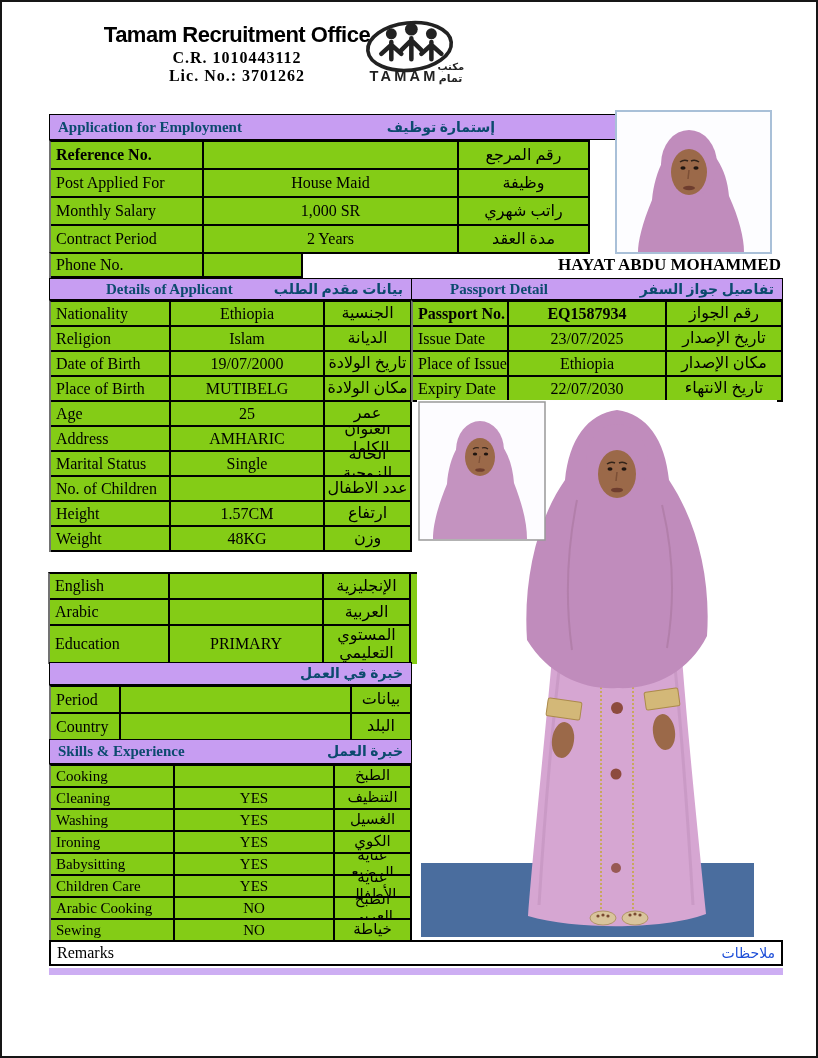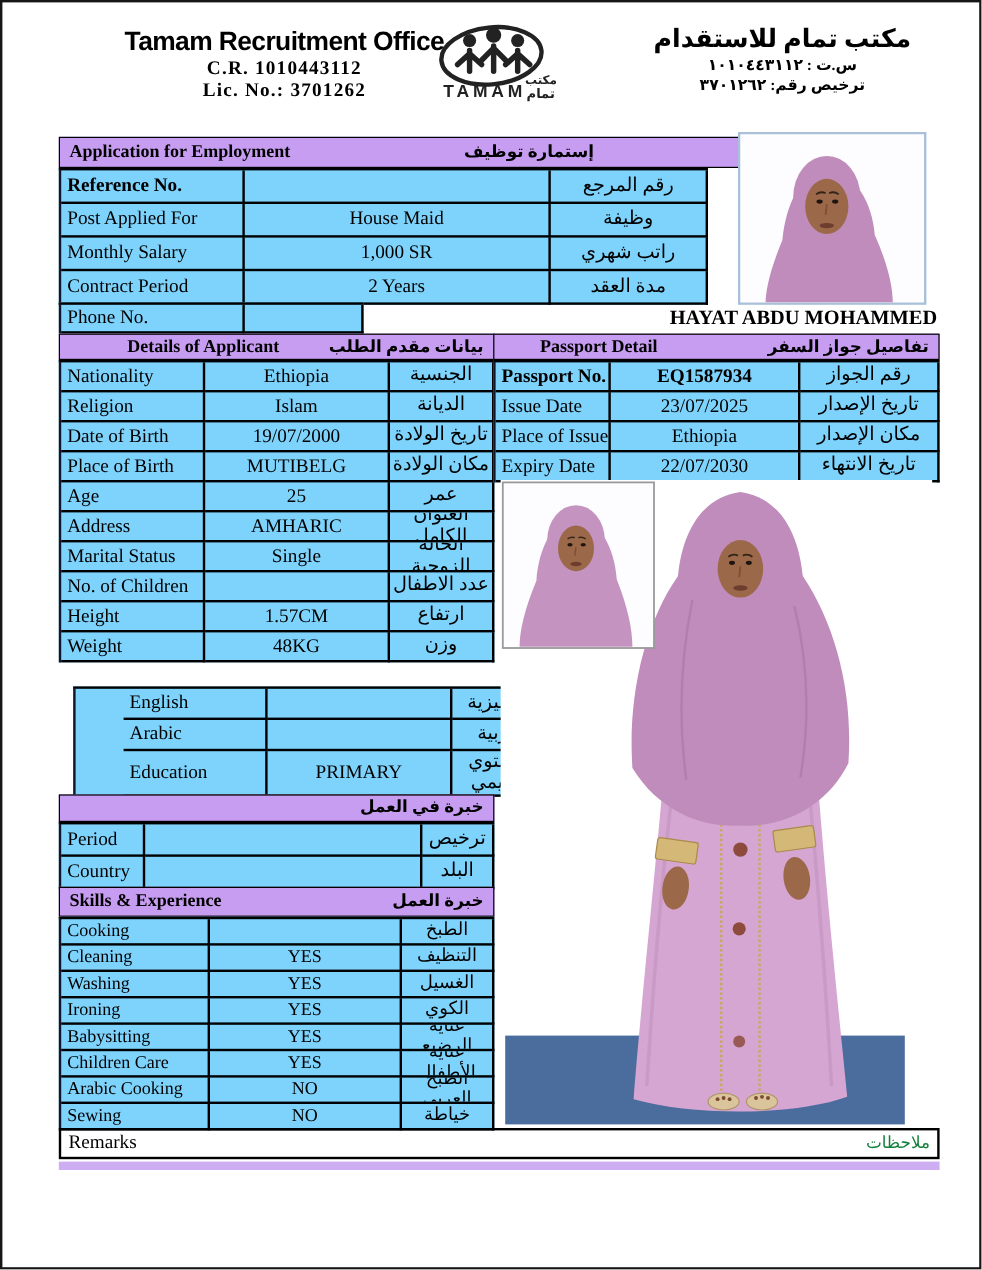--- a/index.html
+++ b/index.html
@@ -25,55 +25,55 @@
   .hdr-left{left:80px;top:20px;width:310px;text-align:center;}
   .hdr-office{font-family:"Liberation Sans","DejaVu Sans",sans-serif;font-weight:bold;font-size:22px;letter-spacing:-0.5px;}
   .hdr-cr{font-weight:bold;font-size:16px;letter-spacing:1px;margin-top:1px;}
   .hdr-lic{font-weight:bold;font-size:16px;letter-spacing:1px;}
   .hdr-right{left:525px;top:18px;width:250px;text-align:center;direction:rtl;}
   .hdr-office-ar{font-weight:bold;font-size:21px;}
   .hdr-cr-ar,.hdr-lic-ar{font-weight:bold;font-size:13px;margin-top:1px;}
 
   
   .bar{
-    background:var(--header-purple);border:1px solid #000;color:#000000;font-weight:bold;
+    background:var(--header-purple);border:1px solid #000;color:#0c4a6e;font-weight:bold;
     display:flex;align-items:center;justify-content:space-between;padding:0 8px;
   }
   .bar-en{font-size:15px;white-space:nowrap;}
   .bar-ar{font-size:14px;direction:rtl;white-space:nowrap;}
   #app-bar{left:47px;top:112px;width:567px;height:26px;}
   #app-bar .bar-ar{margin-right:112px;}
   #details-bar{left:47px;top:276px;width:363px;height:22px;}
   #details-bar .bar-en{margin-left:48px;}
   #passport-bar{left:409px;top:276px;width:372px;height:22px;}
   #passport-bar .bar-en{margin-left:30px;}
   #lang-bar{left:47px;top:548px;width:363px;height:22px;}
   #lang-bar .bar-en{margin-left:60px;}
   #we-bar{left:47px;top:660px;width:363px;height:23px;}
   #we-bar .bar-en{margin-left:80px;margin-top:47px;}
   #skills-bar{left:47px;top:737px;width:363px;height:25px;}
 
   
-  .grid{display:grid;border-top:2px solid #000;border-left:2px solid #0f172a;background:#7dd3fc;}
+  .grid{display:grid;border-top:2px solid #000;border-left:2px solid #737373;background:#84cc16;}
   .grid>div{
     border-right:2px solid #000;border-bottom:2px solid #000;
     display:flex;align-items:center;box-sizing:border-box;font-size:16px;overflow:hidden;
   }
   .lab{padding-left:5px;}
   .val{justify-content:center;text-align:center;}
   .arc{justify-content:center;direction:rtl;font-size:14px;text-align:center;line-height:1.15;}
   .bold{font-weight:bold;}
 
   #app-table{left:47px;top:138px;width:541px;grid-template-columns:153px 255px 131px;grid-auto-rows:28px;}
   #phone-grid{left:47px;top:250px;width:254px;grid-template-columns:153px 99px;grid-auto-rows:24px;}
   #applicant-name{left:301px;top:250px;width:480px;height:26px;line-height:26px;
     text-align:right;font-weight:bold;font-size:17px;padding-right:2px;}
   #details-table{left:47px;top:298px;width:363px;grid-template-columns:120px 154px 87px;grid-auto-rows:25px;}
   #passport-table{left:409px;top:298px;width:372px;grid-template-columns:96px 158px 116px;grid-auto-rows:25px;}
-  #lang-table{left:59px;top:570px;width:432px;grid-template-columns:120px 154px 87px;grid-template-rows:26px 26px 38px;padding-left:40px;}
+  #lang-table{left:46px;top:570px;width:432px;grid-template-columns:120px 154px 87px;grid-template-rows:26px 26px 38px;}
   #we-table{left:47px;top:683px;width:363px;grid-template-columns:70px 231px 60px;grid-auto-rows:27px;}
   #skills-table{left:47px;top:762px;width:363px;grid-template-columns:124px 160px 77px;grid-auto-rows:22px;}
   #skills-table>div{font-size:15px;}
 
   #remarks-row{left:47px;top:938px;width:734px;height:26px;border:2px solid #000;
     display:flex;align-items:center;justify-content:space-between;padding:0 6px;font-size:16px;}
   #bottom-bar{left:47px;top:966px;width:734px;height:7px;background:var(--bottom-bar-purple);}
 
   
   #headshot-photo{left:613px;top:108px;width:157px;height:144px;border:2px solid var(--photo-border-blue);background:#fff;}
@@ -101,25 +101,20 @@
         <path d="M30,25 L30,44 M19,38 L30,28 L41,38" fill="none"></path>
         <path d="M52,21 L52,44 M41,34 L52,23 L63,34" fill="none"></path>
         <path d="M74,25 L74,44 M63,38 L74,28 L85,38" fill="none"></path>
       </g>
       <text x="6" y="68" font-size="16" font-weight="bold" letter-spacing="3.5" fill="#222">TAMAM</text>
       <text x="110" y="56" font-size="11" font-weight="bold" text-anchor="end" fill="#222">مكتب</text>
       <text x="108" y="69" font-size="12" font-weight="bold" text-anchor="end" fill="#222">تمام</text>
     </svg>
   </div>
 
-  <div class="abs hdr-right">
-    <div class="hdr-office-ar">مكتب تمام للاستقدام</div>
-    <div class="hdr-cr-ar">س.ت : ١٠١٠٤٤٣١١٢</div>
-    <div class="hdr-lic-ar">ترخيص رقم: ٣٧٠١٢٦٢</div>
-  </div>
 
   <div class="abs bar" id="app-bar">
     <span class="bar-en">Application for Employment</span>
     <span class="bar-ar">إستمارة توظيف</span>
   </div>
 
   <div class="abs grid" id="app-table">
     <div class="lab bold">Reference No.</div>
     <div class="val"></div>
     <div class="arc">رقم المرجع</div>
@@ -226,21 +221,21 @@
     <div class="arc">المستوي التعليمي</div>
   </div>
 
   <div class="abs bar" id="we-bar">
     <span class="bar-en">Work Experience</span>
     <span class="bar-ar">خبرة في العمل</span>
   </div>
   <div class="abs grid" id="we-table">
     <div class="lab">Period</div>
     <div class="val"></div>
-    <div class="arc">ترخيص</div>
+    <div class="arc">بيانات</div>
 
     <div class="lab">Country</div>
     <div class="val"></div>
     <div class="arc">البلد</div>
   </div>
 
   <div class="abs bar" id="skills-bar">
     <span class="bar-en">Skills &amp; Experience</span>
     <span class="bar-ar">خبرة العمل</span>
   </div>
@@ -273,21 +268,21 @@
     <div class="val">NO</div>
     <div class="arc">الطبخ العربي</div>
 
     <div class="lab">Sewing</div>
     <div class="val">NO</div>
     <div class="arc">خياطة</div>
   </div>
 
   <div class="abs" id="remarks-row">
     <span>Remarks</span>
-    <span class="bar-ar" style="color:#15803d;font-weight:normal;">ملاحظات</span>
+    <span class="bar-ar" style="color:#1d4ed8;font-weight:normal;">ملاحظات</span>
   </div>
   <div class="abs" id="bottom-bar"></div>
 
   <div class="abs" id="headshot-photo">
     <svg width="153" height="140" viewBox="0 0 153 140">
       <rect width="153" height="140" fill="#fdfdff"></rect>
       <path d="M72,26 C50,33 38,58 35,88 C25,112 21,130 21,140 L127,140 C127,126 122,106 112,84 C110,57 96,33 72,26 Z" fill="var(--hijab-mauve)"></path>
       <ellipse cx="72" cy="52" rx="28" ry="34" fill="var(--hijab-mauve)"></ellipse>
       <ellipse cx="72" cy="60" rx="18" ry="23" fill="var(--skin-brown)"></ellipse>
       <path d="M63,50 q4,-3 8,-1 M74,49 q4,-2 8,1" stroke="#33241a" stroke-width="1.5" fill="none"></path>

